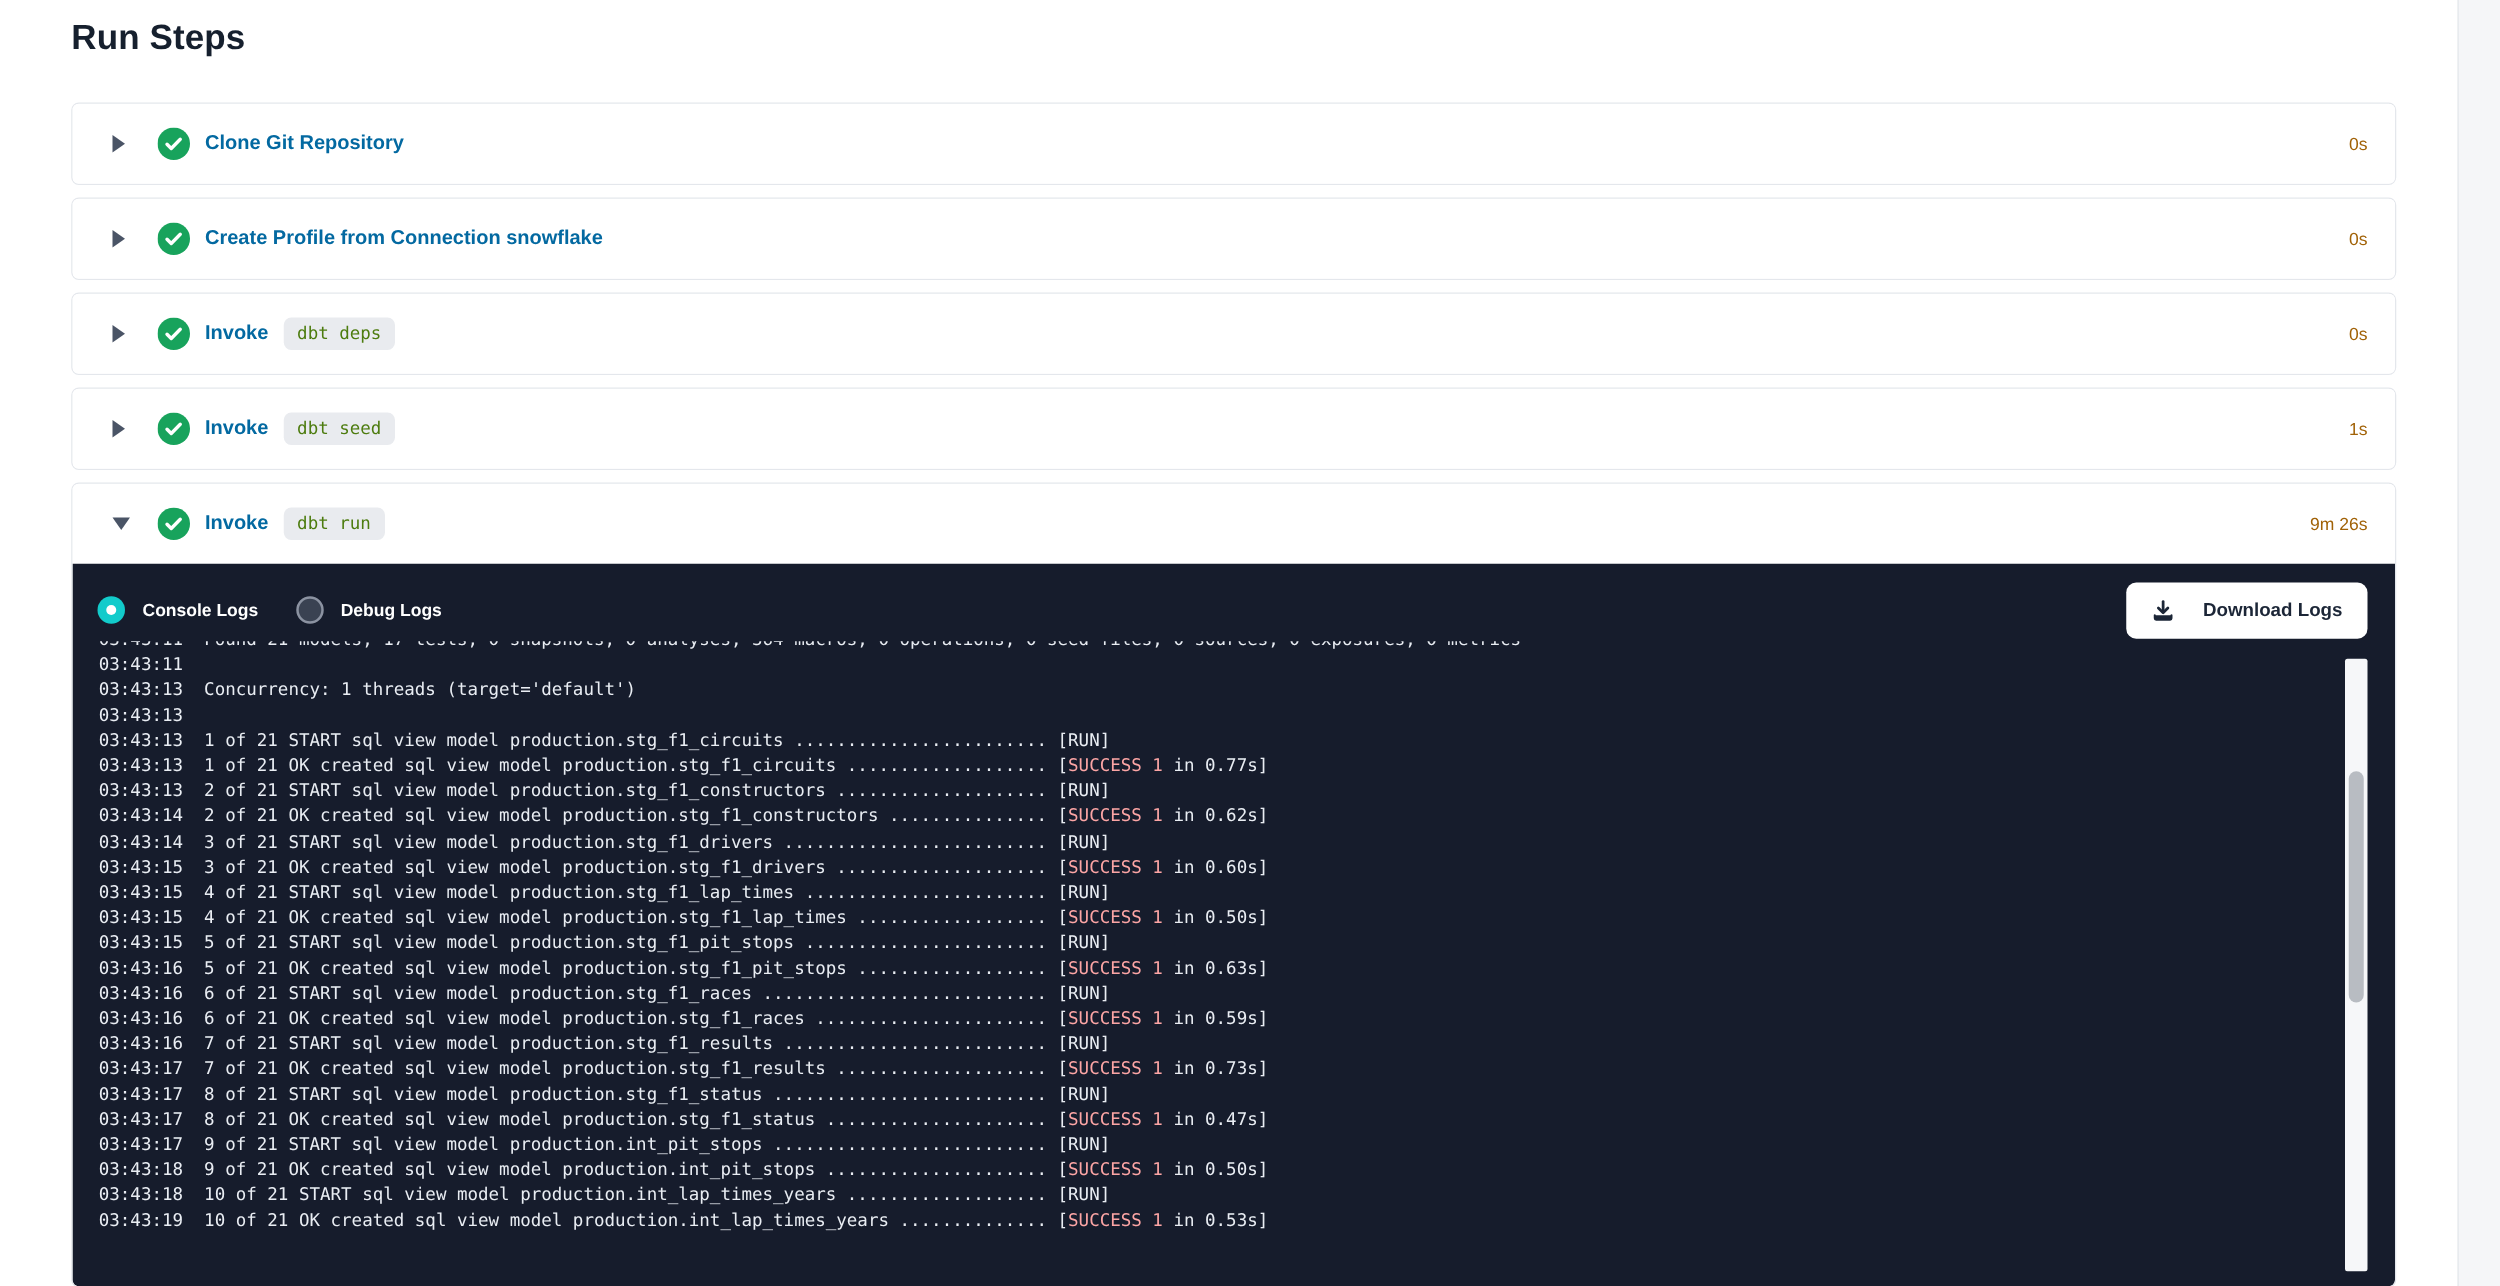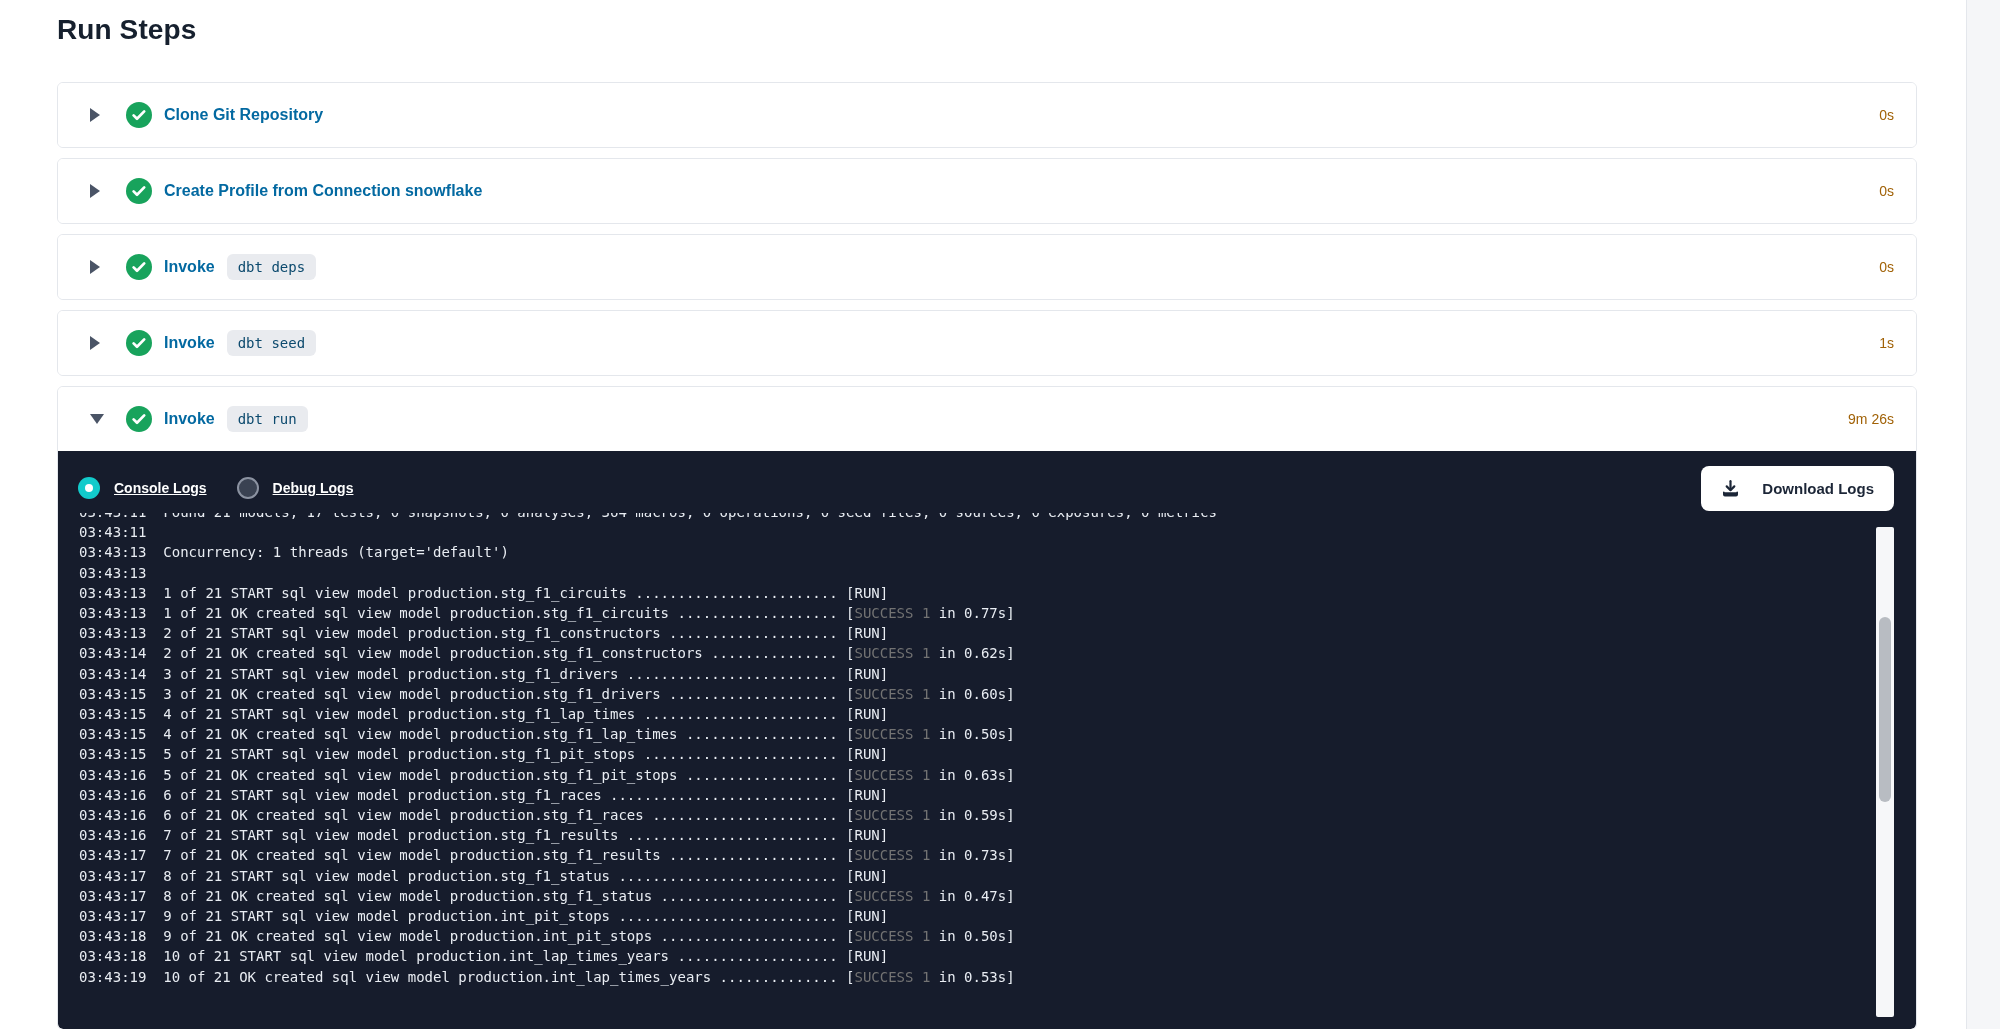--- a/index.html
+++ b/index.html
@@ -25,21 +25,21 @@
   .step-header {
     height:64px; display:flex; align-items:center;
     padding:0 22px 0 32px; cursor:pointer; background:#fff;
   }
   .caret { width:14px; display:flex; justify-content:flex-start; }
   .caret-right { width:0; height:0; border-left:10px solid #4a5466; border-top:7px solid transparent; border-bottom:7px solid transparent; }
   .caret-down  { width:0; height:0; border-top:10px solid #4a5466; border-left:7px solid transparent; border-right:7px solid transparent; }
   .status-icon { margin-left:22px; width:26px; height:26px; flex:0 0 auto; }
   .step-label { margin-left:12px; font-size:16px; font-weight:700; color:#0369a1; }
   .cmd-badge {
-    margin-left:12px; background:#e9ebef; color:#0c4a6e; border-radius:6px;
+    margin-left:12px; background:#e9ebef; color:#4d7c0f; border-radius:6px;
     font-family:"DejaVu Sans Mono", monospace; font-size:14px; padding:5px 11px;
   }
   .duration { margin-left:auto; font-size:14px; color:#a16207; }
 
   
   .console-panel {
     position:relative; height:578px; background:#161c2c;
     border-radius:0 0 5px 5px;
   }
   .console-controls {
@@ -48,35 +48,35 @@
   }
   .radio-group { display:flex; align-items:center; gap:30px; }
   .radio-item { display:flex; align-items:center; gap:14px; cursor:pointer; }
   .radio-dot { width:22px; height:22px; border-radius:50%; position:relative; }
   .radio-dot.selected { background:#12cbcb; }
   .radio-dot.selected::after {
     content:""; position:absolute; left:7px; top:7px; width:8px; height:8px;
     border-radius:50%; background:#ffffff;
   }
   .radio-dot.unselected { background:#3a4252; border:2px solid #8b92a1; }
-  .radio-label { color:#ffffff; font-size:14px; font-weight:700;text-decoration:underline; }
+  .radio-label { color:#ffffff; font-size:14px; font-weight:700; }
   .download-btn {
     display:flex; align-items:center; gap:22px; height:45px; padding:0 20px;
     background:#ffffff; color:#1c2637; border:none; border-radius:8px;
     font-family:"Liberation Sans", sans-serif; font-size:15px; font-weight:700; cursor:pointer;
   }
   .log-viewport {
     position:absolute; top:62px; left:21px; right:44px; bottom:14px; overflow:hidden;
   }
   .loglines { margin-top:-11px; }
   .log-line {
     font-family:"DejaVu Sans Mono", monospace; font-size:14px; line-height:20.2px;
     color:#e9edf3; white-space:pre;
   }
-  .log-success { color:#737373; }
+  .log-success { color:#fca5a5; }
   .console-scrollbar {
     position:absolute; top:76px; right:22px; width:18px; height:490px;
     background:#f6f7f9; border-radius:2px;
   }
   .console-scroll-thumb {
     position:absolute; top:90px; left:3px; width:12px; height:185px;
     background:#b8bcc2; border-radius:6px;
   }
 </style>
 </head>

